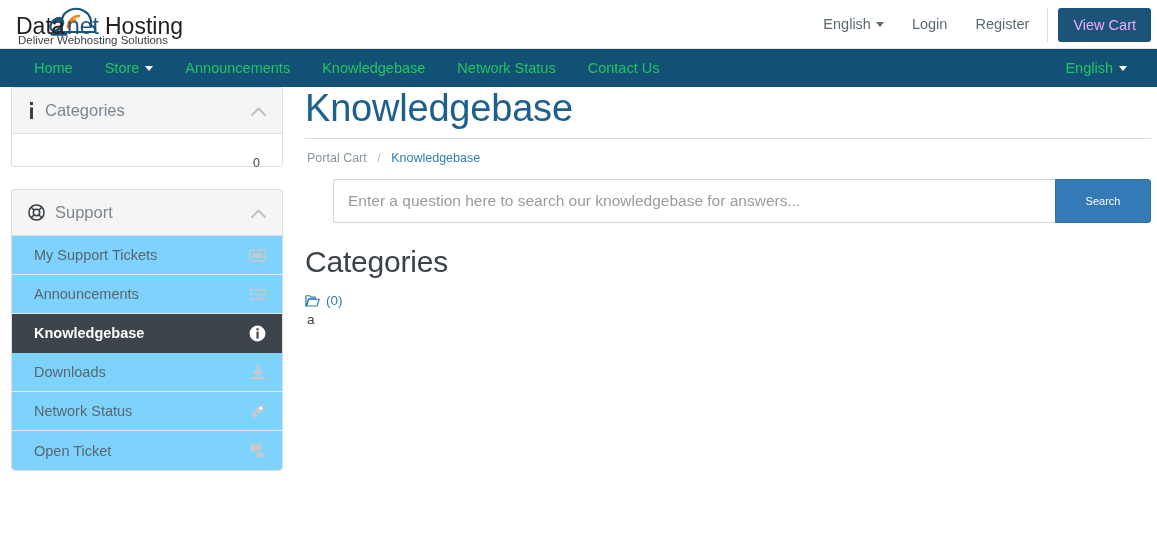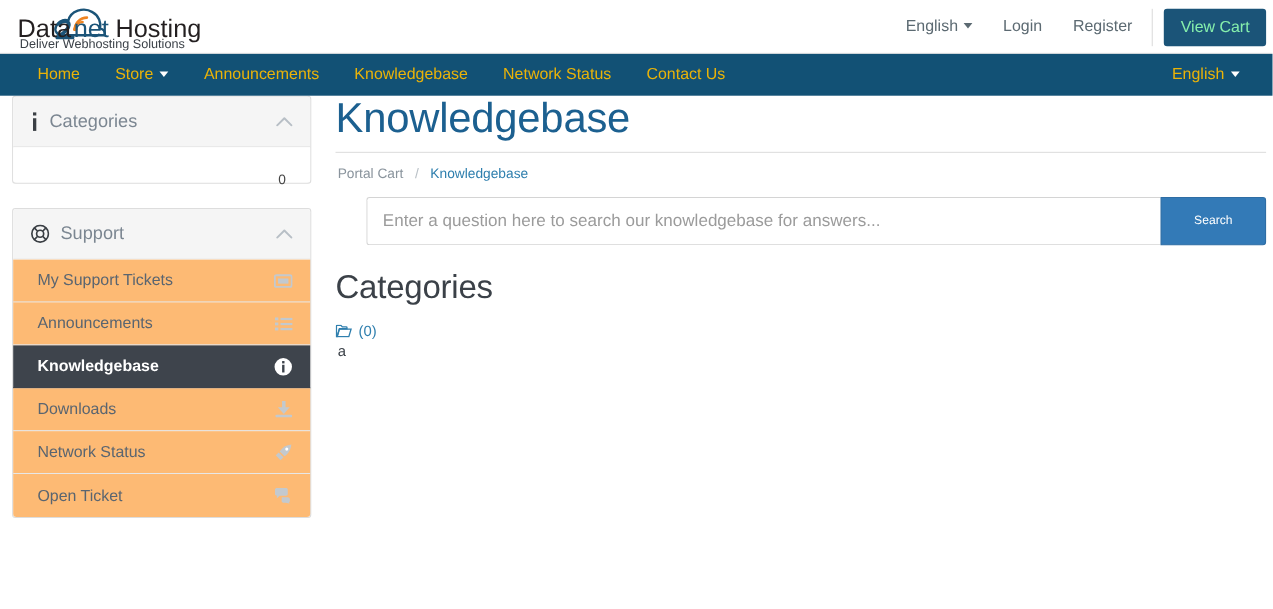--- a/index.html
+++ b/index.html
@@ -48,41 +48,41 @@
     margin-left: 5px;
     margin-bottom: 2px;
   }
   .tb-divider {
     width: 1px; height: 34px;
     background: #dddddd;
     margin: 0 10px 0 4px;
   }
   .btn-cart {
     background: #1b5478;
-    color: #86efac;
+    color: #f0abfc;
     font-size: 14.5px;
     border: none;
     border-radius: 3px;
     padding: 9px 15px;
     cursor: pointer;
     font-family: "Liberation Sans", sans-serif;
     white-space: nowrap;
   }
 
   
   .navbar {
     height: 38px;
     background: #125175;
     display: flex;
     align-items: center;
     position: relative;
   }
   .nav-left { display: flex; align-items: center; padding-left: 18px; }
   .nav-item {
-    color: #eab308;
+    color: #22c55e;
     font-size: 14.5px;
     text-decoration: none;
     padding: 0 16px;
     line-height: 38px;
     white-space: nowrap;
   }
   .nav-right { position: absolute; right: 14px; top: 0; }
   .caret-white {
     display: inline-block;
     width: 0; height: 0;
@@ -145,21 +145,21 @@
   .lg { list-style: none; }
   .lg-item {
     height: 39px;
     border-bottom: 1px solid #e7e7e7;
     display: flex;
     align-items: center;
     padding: 0 16px 0 22px;
     font-size: 14.5px;
     color: #5a6570;
     cursor: pointer;
-    background: #fdba74;
+    background: #7dd3fc;
     position: relative;
   }
   .lg-item:last-child { border-bottom: none; border-radius: 0 0 3px 3px; }
   .lg-item.active {
     background: #3e444c;
     color: #ffffff;
     font-weight: bold;
     border-bottom-color: #3e444c;
   }
   .lg-label { flex: 1; }

